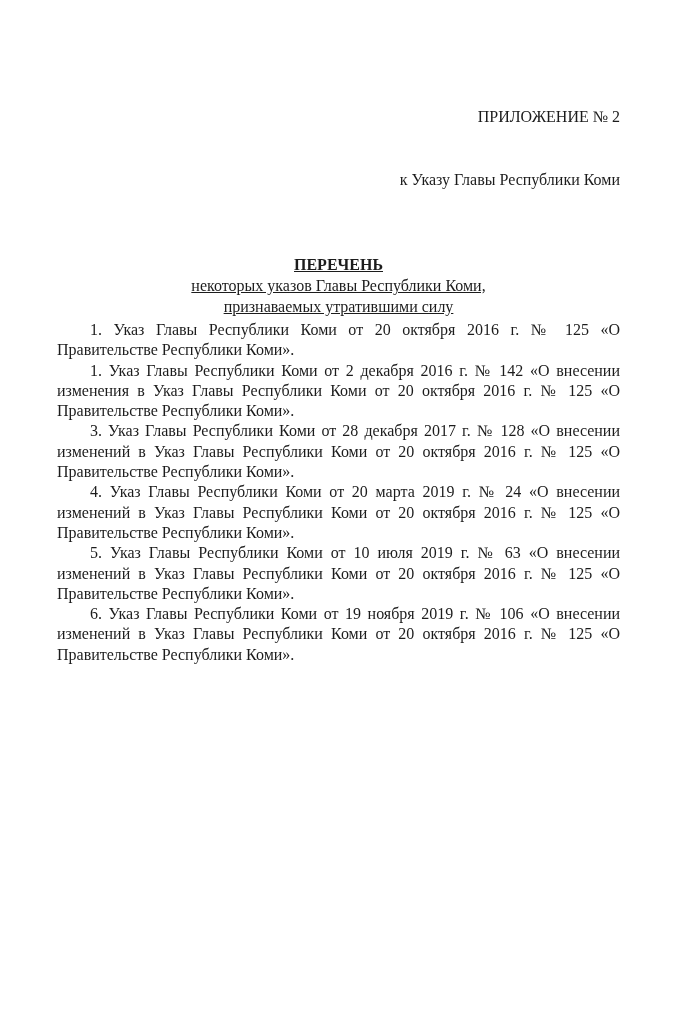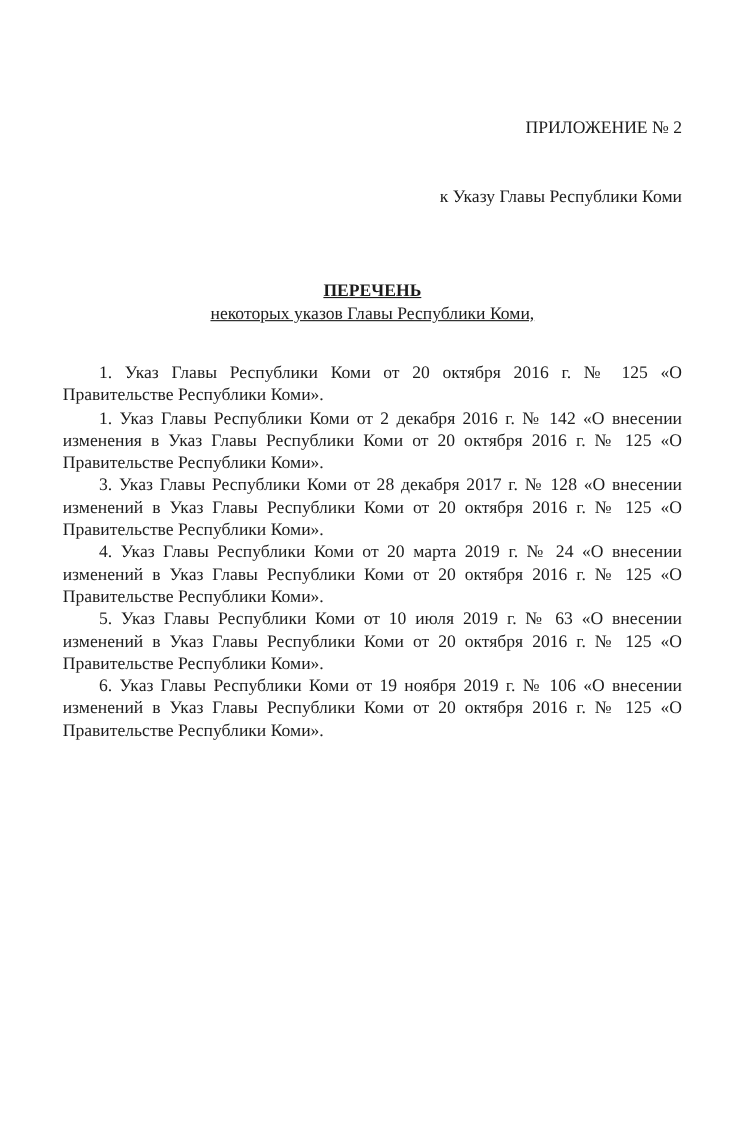--- a/index.html
+++ b/index.html
@@ -33,21 +33,21 @@
   .title-block {
     margin-top: 22px;
     text-align: center;
     line-height: 21px;
     text-decoration: underline;
   }
   .doc-title {
     font-weight: bold;
   }
   .body-block {
-    margin-top: 34px;
+    margin-top: 3px;
   }
   .para {
     margin: 0;
     text-align: justify;
     text-indent: 33px;
     line-height: 20.3px;
   }
 </style>
 </head>
 <body>
@@ -56,20 +56,21 @@
   <div class="content">
 
     <div class="header-block">
       <div>ПРИЛОЖЕНИЕ № 2</div>
       <div>к Указу Главы Республики Коми</div>
     </div>
 
     <div class="title-block">
       <div class="doc-title">ПЕРЕЧЕНЬ</div>
       <div>некоторых указов Главы Республики Коми,</div>
+      <div>признаваемых утратившими силу</div>
     </div>
 
     <div class="body-block">
       <p class="para">1. Указ Главы Республики Коми от 20 октября 2016 г. № 125 «О Правительстве Республики Коми».</p>
       <p class="para">1. Указ Главы Республики Коми от 2 декабря 2016 г. № 142 «О внесении изменения в Указ Главы Республики Коми от 20 октября 2016 г. № 125 «О Правительстве Республики Коми».</p>
       <p class="para">3. Указ Главы Республики Коми от 28 декабря 2017 г. № 128 «О внесении изменений в Указ Главы Республики Коми от 20 октября 2016 г. № 125 «О Правительстве Республики Коми».</p>
       <p class="para">4. Указ Главы Республики Коми от 20 марта 2019 г. № 24 «О внесении изменений в Указ Главы Республики Коми от 20 октября 2016 г. № 125 «О Правительстве Республики Коми».</p>
       <p class="para">5. Указ Главы Республики Коми от 10 июля 2019 г. № 63 «О внесении изменений в Указ Главы Республики Коми от 20 октября 2016 г. № 125 «О Правительстве Республики Коми».</p>
       <p class="para">6. Указ Главы Республики Коми от 19 ноября 2019 г. № 106 «О внесении изменений в Указ Главы Республики Коми от 20 октября 2016 г. № 125 «О Правительстве Республики Коми».</p>
     </div>

